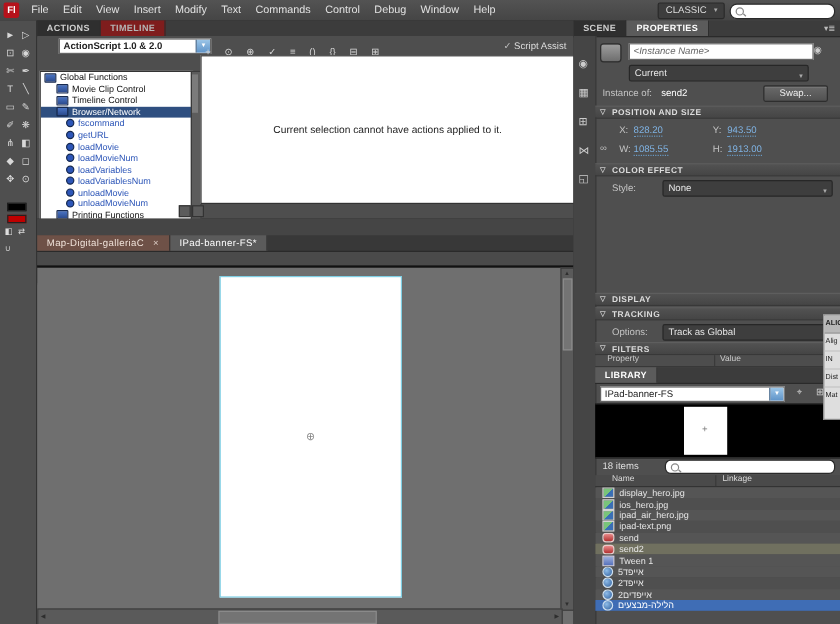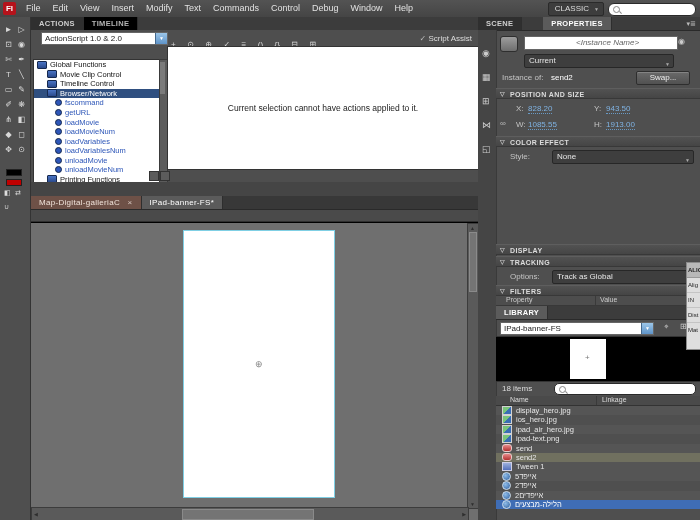--- a/index.html
+++ b/index.html
@@ -22,21 +22,21 @@
              transform:rotate(45deg);right:-3px;bottom:-1px;}
   
   .tools{left:0;top:17px;width:30px;height:503px;background:#4f4f4f;border-right:1px solid #333;}
   .toolgrid{position:absolute;left:2px;top:5px;width:26px;display:grid;
             grid-template-columns:13px 13px;grid-auto-rows:15px;}
   .tool{font-size:8px;color:#d8d8d8;text-align:center;line-height:15px;}
   .chip{position:absolute;left:6px;width:14px;height:5px;border:1px solid #222;}
   
   .pane-tabs{background:#3c3c3c;border-bottom:1px solid #2a2a2a;display:flex;}
   .tab{height:13px;line-height:13px;padding:0 8px;font-size:7.5px;font-weight:bold;color:#b5b5b5;
-       background:#000000;border-right:1px solid #2e2e2e;letter-spacing:.3px;white-space:nowrap;}
+       background:#7f1d1d;border-right:1px solid #2e2e2e;letter-spacing:.3px;white-space:nowrap;}
   .tab.dark{background:#2f2f2f;color:#cfcfcf;}
   .tab.active{background:#5b5b5b;color:#fff;}
   .pmenu{position:absolute;right:4px;top:3px;font-size:7px;color:#bbb;}
   
   .acts-body{left:31px;top:30px;width:447px;height:152px;background:#4e4e4e;border-bottom:1px solid #2e2e2e;}
   .whitecombo{background:#fff;border:1px solid #666;font-size:8px;color:#222;line-height:11px;
               padding:0 3px;white-space:nowrap;overflow:hidden;}
   .combo-arr{position:absolute;right:0;top:0;width:11px;height:100%;
              background:linear-gradient(#9cc6e8,#5e93c8);border-left:1px solid #44688c;
              color:#fff;font-size:5px;text-align:center;line-height:11px;}
@@ -64,21 +64,21 @@
   .tri{position:absolute;left:4px;top:2px;font-size:6px;color:#c8c8c8;line-height:7px;}
   .plabel{color:#c4c4c4;font-size:8px;}
   .hot{color:#7fb2e2;border-bottom:1px dotted #6899c4;font-size:8px;}
   .dropdown{position:absolute;background:#3e3e3e;border:1px solid #272727;border-radius:2px;
             color:#e6e6e6;font-size:8px;line-height:12px;height:12px;padding:0 12px 0 4px;
             white-space:nowrap;overflow:hidden;}
   .dropdown .arr{position:absolute;right:3px;top:3px;font-size:5px;color:#aaa;}
   .bevelbtn{background:linear-gradient(#6a6a6a,#515151);border:1px solid #2e2e2e;border-radius:2px;
             box-shadow:inset 0 1px rgba(255,255,255,.18);color:#eee;font-size:8px;text-align:center;}
   
-  .lib-row{height:9.4px;display:flex;font-size:7.5px;color:#e6e6e6;
+  .lib-row{height:9.4px;display:flex;align-items:center;font-size:7.5px;color:#e6e6e6;
            padding-left:6px;white-space:nowrap;overflow:hidden;}
   .lib-row.odd{background:#555555;} .lib-row.even{background:#4f4f4f;}
   .lib-row.sel-gray{background:#70705f;}
   .lib-row.sel-blue{background:#3f6db5;color:#fff;}
   .li-bitmap{width:8px;height:7px;margin-right:4px;flex:0 0 auto;border:1px solid #d2d2d2;
              background:linear-gradient(135deg,#79c47a 0 50%,#3a6fb5 50% 100%);}
   .li-button{width:8px;height:6px;margin-right:4px;flex:0 0 auto;border-radius:3px;
              border:1px solid #e9caca;background:linear-gradient(#e88a8a,#b23030);}
   .li-tween{width:8px;height:7px;margin-right:4px;flex:0 0 auto;border:1px solid #cfcfe6;
             background:linear-gradient(#9db0dd,#5570bb);}
@@ -144,21 +144,21 @@
     <span class="abs" style="left:4px;top:186px;font-size:7px;color:#ccc;">∪</span>
   </div>
 
   <div class="abs pane-tabs" style="left:31px;top:17px;width:447px;">
     <div class="tab dark">ACTIONS</div>
     <div class="tab">TIMELINE</div>
   </div>
 
   <div class="abs acts-body">
 
-    <div class="abs whitecombo" style="left:10px;top:2px;width:119px;height:11px;">
+    <div class="abs whitecombo" style="left:18px;top:2px;width:119px;height:11px;font-weight:bold;">
       <span>ActionScript 1.0 &amp; 2.0</span>
       <span class="combo-arr">▼</span>
     </div>
 
     <div class="tree">
       <div class="tree-row tr-l0">
         <span class="book"></span>
         <span>Global Functions</span>
       </div>
       <div class="tree-row tr-l1">
@@ -278,37 +278,37 @@
 
     <div class="abs sb" style="left:0;top:284px;width:436px;height:13px;">
       <span class="cap" style="left:2px;top:3px;">◀</span>
       <div class="thumb" style="left:150px;top:1px;width:130px;height:9px;"></div>
       <span class="cap" style="right:2px;top:3px;">▶</span>
     </div>
   </div>
 
   <div class="abs" style="left:478px;top:17px;width:222px;height:503px;background:#4f4f4f;border-left:1px solid #333;"></div>
 
-  <div class="abs pane-tabs" style="left:478px;top:17px;width:222px;gap:21px;">
+  <div class="abs pane-tabs" style="left:478px;top:17px;width:222px;">
     <div class="tab dark">SCENE</div>
     <div class="tab active">PROPERTIES</div>
     <span class="pmenu">▾≣</span>
   </div>
 
   <div class="abs" style="left:478px;top:30px;width:18px;height:490px;background:#454545;border-right:1px solid #3a3a3a;">
     <span class="abs" style="left:4px;top:18px;font-size:9px;color:#ccc;">◉</span>
     <span class="abs" style="left:4px;top:42px;font-size:9px;color:#ccc;">▦</span>
     <span class="abs" style="left:4px;top:66px;font-size:9px;color:#ccc;">⊞</span>
     <span class="abs" style="left:4px;top:90px;font-size:9px;color:#ccc;">⋈</span>
     <span class="abs" style="left:4px;top:114px;font-size:9px;color:#ccc;">◱</span>
   </div>
 
   <div class="abs" style="left:500px;top:36px;width:16px;height:14px;border-radius:3px;background:linear-gradient(#9d9d9d,#6e6e6e);border:1px solid #2e2e2e;"></div>
   <div class="abs whitecombo" style="left:524px;top:36px;width:146px;height:12px;line-height:12px;">
-    <span style="font-style:italic;color:#666;margin-left:48px;">&lt;Instance Name&gt;</span>
+    <span style="font-style:italic;color:#666;">&lt;Instance Name&gt;</span>
   </div>
   <span class="abs" style="left:678px;top:37px;font-size:8px;color:#ccc;">◉</span>
 
   <div class="abs dropdown" style="left:524px;top:54px;width:132px;">
     <span>Current</span>
     <span class="arr">▼</span>
   </div>
 
   <span class="abs plabel" style="left:502px;top:73px;">Instance of:</span>
   <span class="abs" style="left:551px;top:73px;font-size:8px;color:#fff;">send2</span>

